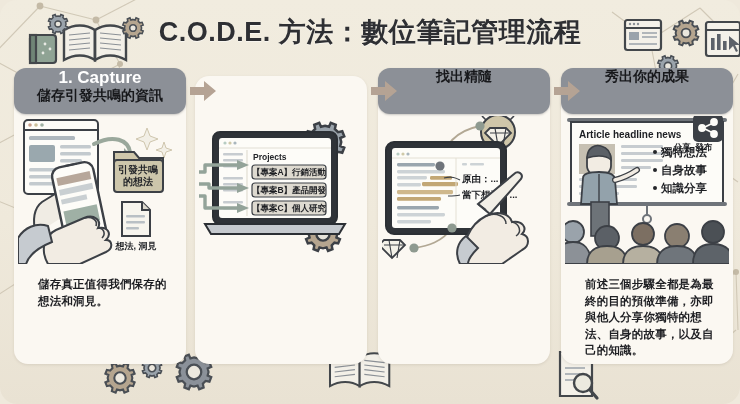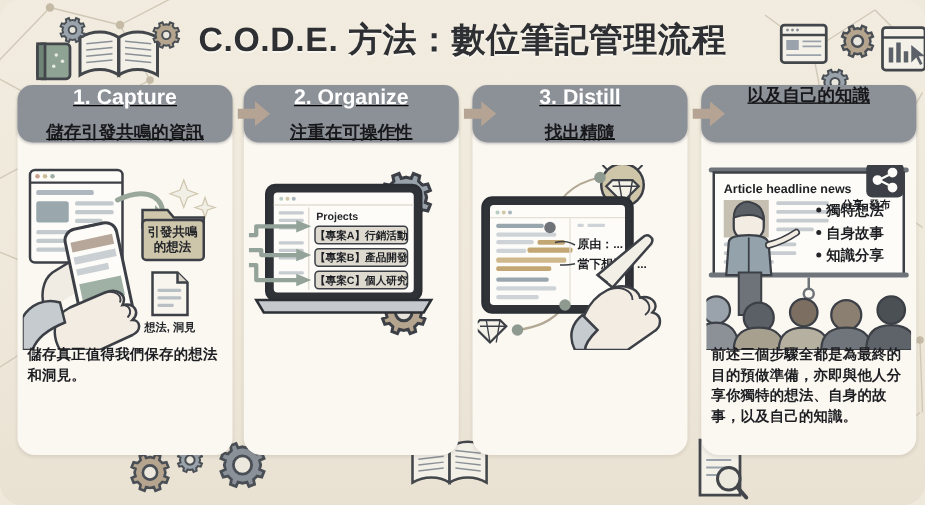--- a/index.html
+++ b/index.html
@@ -23,28 +23,28 @@
   .col:nth-child(1){left:0}.col:nth-child(2){left:181px}
   .col:nth-child(3){left:364px}.col:nth-child(4){left:547px}
   .card{
     position:absolute;left:0;top:8px;width:172px;height:288px;
     background:#fbf8f2;border-radius:14px;box-shadow:0 1px 3px rgba(90,80,65,.13);
   }
   .pill{
     position:absolute;left:0;top:0;width:172px;height:46px;
     background:#8c9097;border-radius:12px;z-index:4;
     box-shadow:0 1px 2px rgba(60,60,65,.25);
-    display:flex;flex-direction:column;align-items:center;justify-content:space-between;text-decoration:underline;
+    display:flex;flex-direction:column;align-items:center;justify-content:flex-start;
   }
   .pill .en{color:#ffffff;font-size:17px;font-weight:bold;line-height:19px;}
   .pill .zh{color:#17181b;font-size:14px;font-weight:bold;line-height:17px;}
   .arrow{position:absolute;top:12px;width:26px;height:22px;z-index:5;}
-  .art{position:absolute;left:4px;top:64px;width:164px;height:148px;overflow:hidden;}
+  .art{position:absolute;left:4px;top:48px;width:164px;height:148px;overflow:hidden;}
   .cap{
-    position:absolute;left:8px;right:10px;top:208px;
+    position:absolute;left:24px;right:10px;top:208px;
     font-size:11.5px;line-height:16.5px;color:#1d1e22;font-weight:bold;
     letter-spacing:.2px;
   }
   .txt{font-family:"Liberation Sans","DejaVu Sans",sans-serif;}
 </style>
 </head>
 <body>
 
 <div class="stage">
 
@@ -253,24 +253,20 @@
         </svg>
       </div>
       <div class="cap txt">儲存真正值得我們保存的想法和洞見。</div>
       <svg class="arrow" style="left:176px" viewBox="0 0 26 22">
         <path d="M0,7 H14 V1 L26,11 L14,21 V15 H0 Z" fill="#b5a394"></path>
       </svg>
     </div>
 
     <div class="col">
       <div class="card"></div>
-      <div class="pill">
-        <div class="en txt">2. Organize</div>
-        <div class="zh txt">注重在可操作性</div>
-      </div>
       <div class="art">
         <svg viewBox="0 0 164 148" width="164" height="148">
 
           <g transform="translate(126,26) scale(1.25)" fill="#9aa3ab" stroke="#3c4046" stroke-width="2">
             <path d="M0,-13 L3.2,-12.2 4.6,-15.4 8.6,-13.8 7.9,-10.4 10.4,-7.9 13.8,-8.6 15.4,-4.6 12.2,-3.2 13,0 12.2,3.2 15.4,4.6 13.8,8.6 10.4,7.9 7.9,10.4 8.6,13.8 4.6,15.4 3.2,12.2 0,13 -3.2,12.2 -4.6,15.4 -8.6,13.8 -7.9,10.4 -10.4,7.9 -13.8,8.6 -15.4,4.6 -12.2,3.2 -13,0 -12.2,-3.2 -15.4,-4.6 -13.8,-8.6 -10.4,-7.9 -7.9,-10.4 -8.6,-13.8 -4.6,-15.4 -3.2,-12.2 Z"></path>
             <circle cx="0" cy="0" r="6" fill="#e6e3da"></circle>
           </g>
           <g transform="translate(124,118) scale(1.1)" fill="#b5a58f" stroke="#3c4046" stroke-width="2.2">
             <path d="M0,-13 L3.2,-12.2 4.6,-15.4 8.6,-13.8 7.9,-10.4 10.4,-7.9 13.8,-8.6 15.4,-4.6 12.2,-3.2 13,0 12.2,3.2 15.4,4.6 13.8,8.6 10.4,7.9 7.9,10.4 8.6,13.8 4.6,15.4 3.2,12.2 0,13 -3.2,12.2 -4.6,15.4 -8.6,13.8 -7.9,10.4 -10.4,7.9 -13.8,8.6 -15.4,4.6 -12.2,3.2 -13,0 -12.2,-3.2 -15.4,-4.6 -13.8,-8.6 -10.4,-7.9 -7.9,-10.4 -8.6,-13.8 -4.6,-15.4 -3.2,-12.2 Z"></path>
             <circle cx="0" cy="0" r="6" fill="#e6e3da"></circle>
@@ -322,21 +318,20 @@
         </svg>
       </div>
       <svg class="arrow" style="left:176px" viewBox="0 0 26 22">
         <path d="M0,7 H14 V1 L26,11 L14,21 V15 H0 Z" fill="#b5a394"></path>
       </svg>
     </div>
 
     <div class="col">
       <div class="card"></div>
       <div class="pill">
-        <div class="en txt">3. Distill</div>
         <div class="zh txt">找出精隨</div>
       </div>
       <div class="art">
         <svg viewBox="0 0 164 148" width="164" height="148">
 
           <g fill="none" stroke="#b2a894" stroke-width="1.8">
             <path d="M58,50 C62,26 78,14 98,10"></path>
             <path d="M70,112 C60,126 46,130 32,132"></path>
           </g>
 
@@ -405,21 +400,21 @@
         </svg>
       </div>
       <svg class="arrow" style="left:176px" viewBox="0 0 26 22">
         <path d="M0,7 H14 V1 L26,11 L14,21 V15 H0 Z" fill="#b5a394"></path>
       </svg>
     </div>
 
     <div class="col">
       <div class="card"></div>
       <div class="pill">
-        <div class="zh txt">以及自己的知識</div>
+        <div class="zh txt">秀出你的成果</div>
       </div>
       <div class="art">
         <svg viewBox="0 0 164 148" width="164" height="148">
 
           <path d="M4,4 H160" stroke="#6f747a" stroke-width="4" stroke-linecap="round"></path>
           <rect x="6" y="6" width="152" height="82" fill="#fdfcf8" stroke="#3c4046" stroke-width="2"></rect>
           <path d="M4,88 H160" stroke="#6f747a" stroke-width="4" stroke-linecap="round"></path>
           <path d="M82,90 V100" stroke="#6f747a" stroke-width="2"></path>
           <circle cx="82" cy="103" r="4" fill="none" stroke="#6f747a" stroke-width="2"></circle>
 

